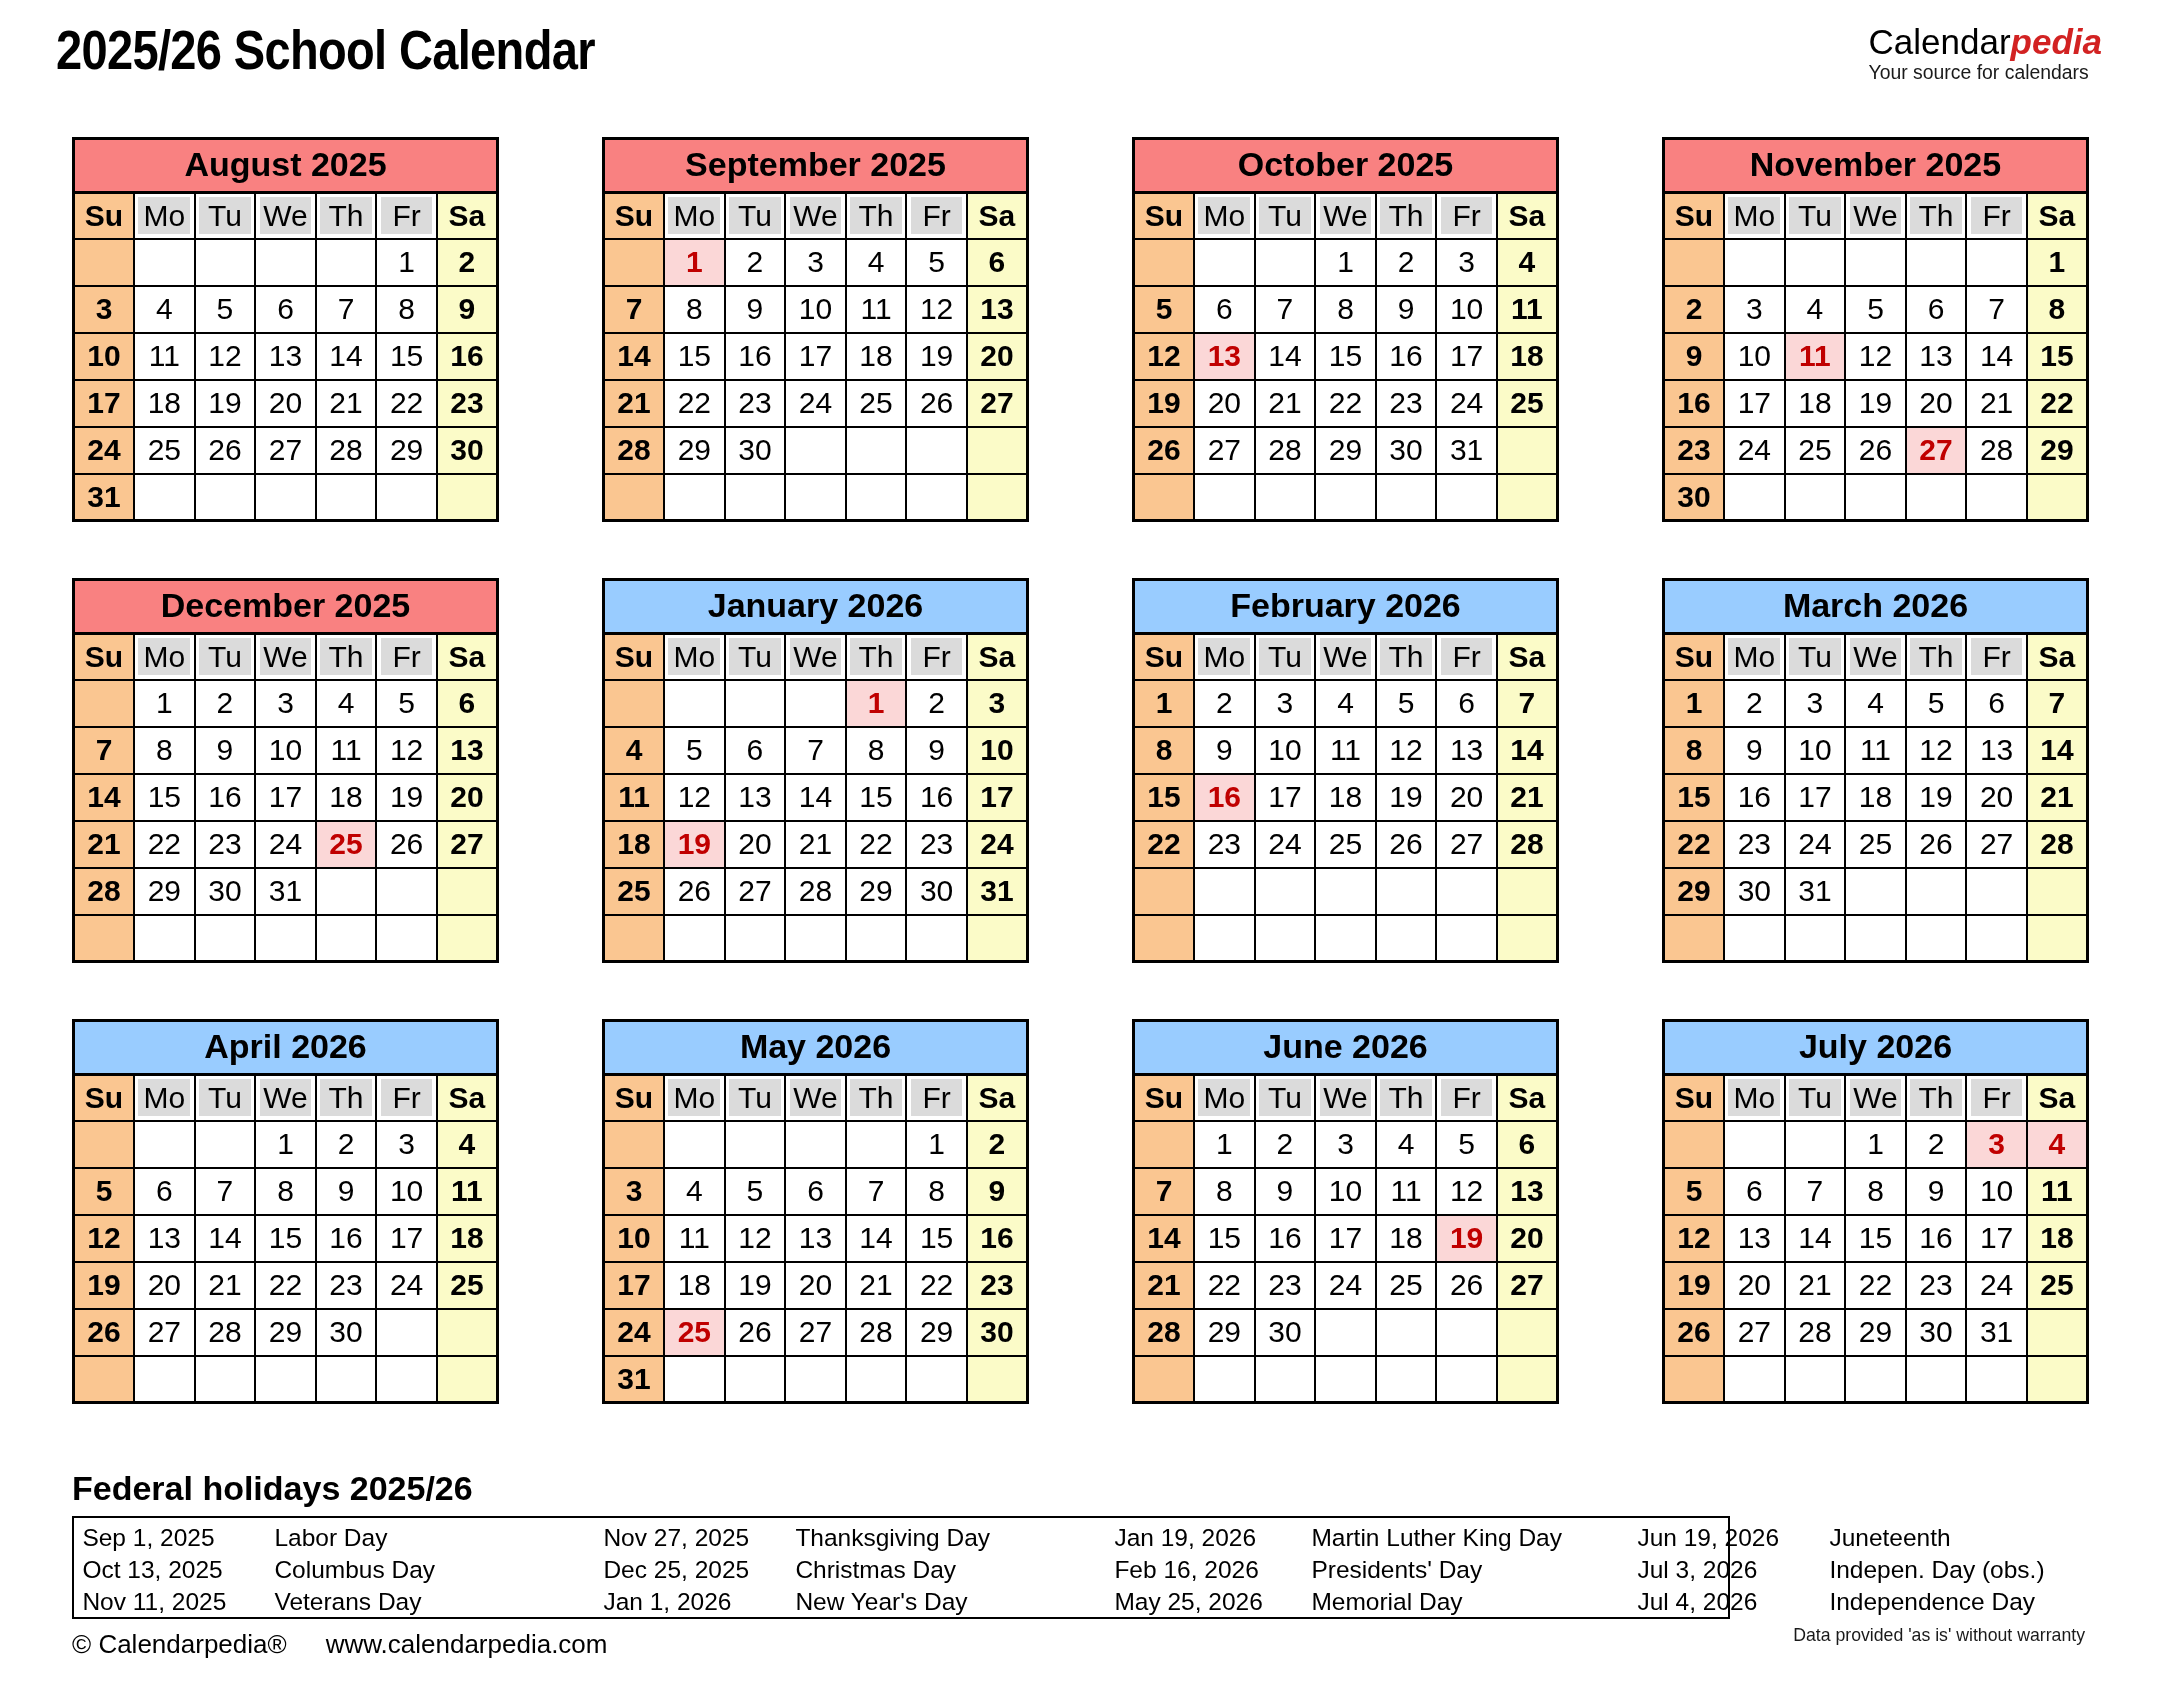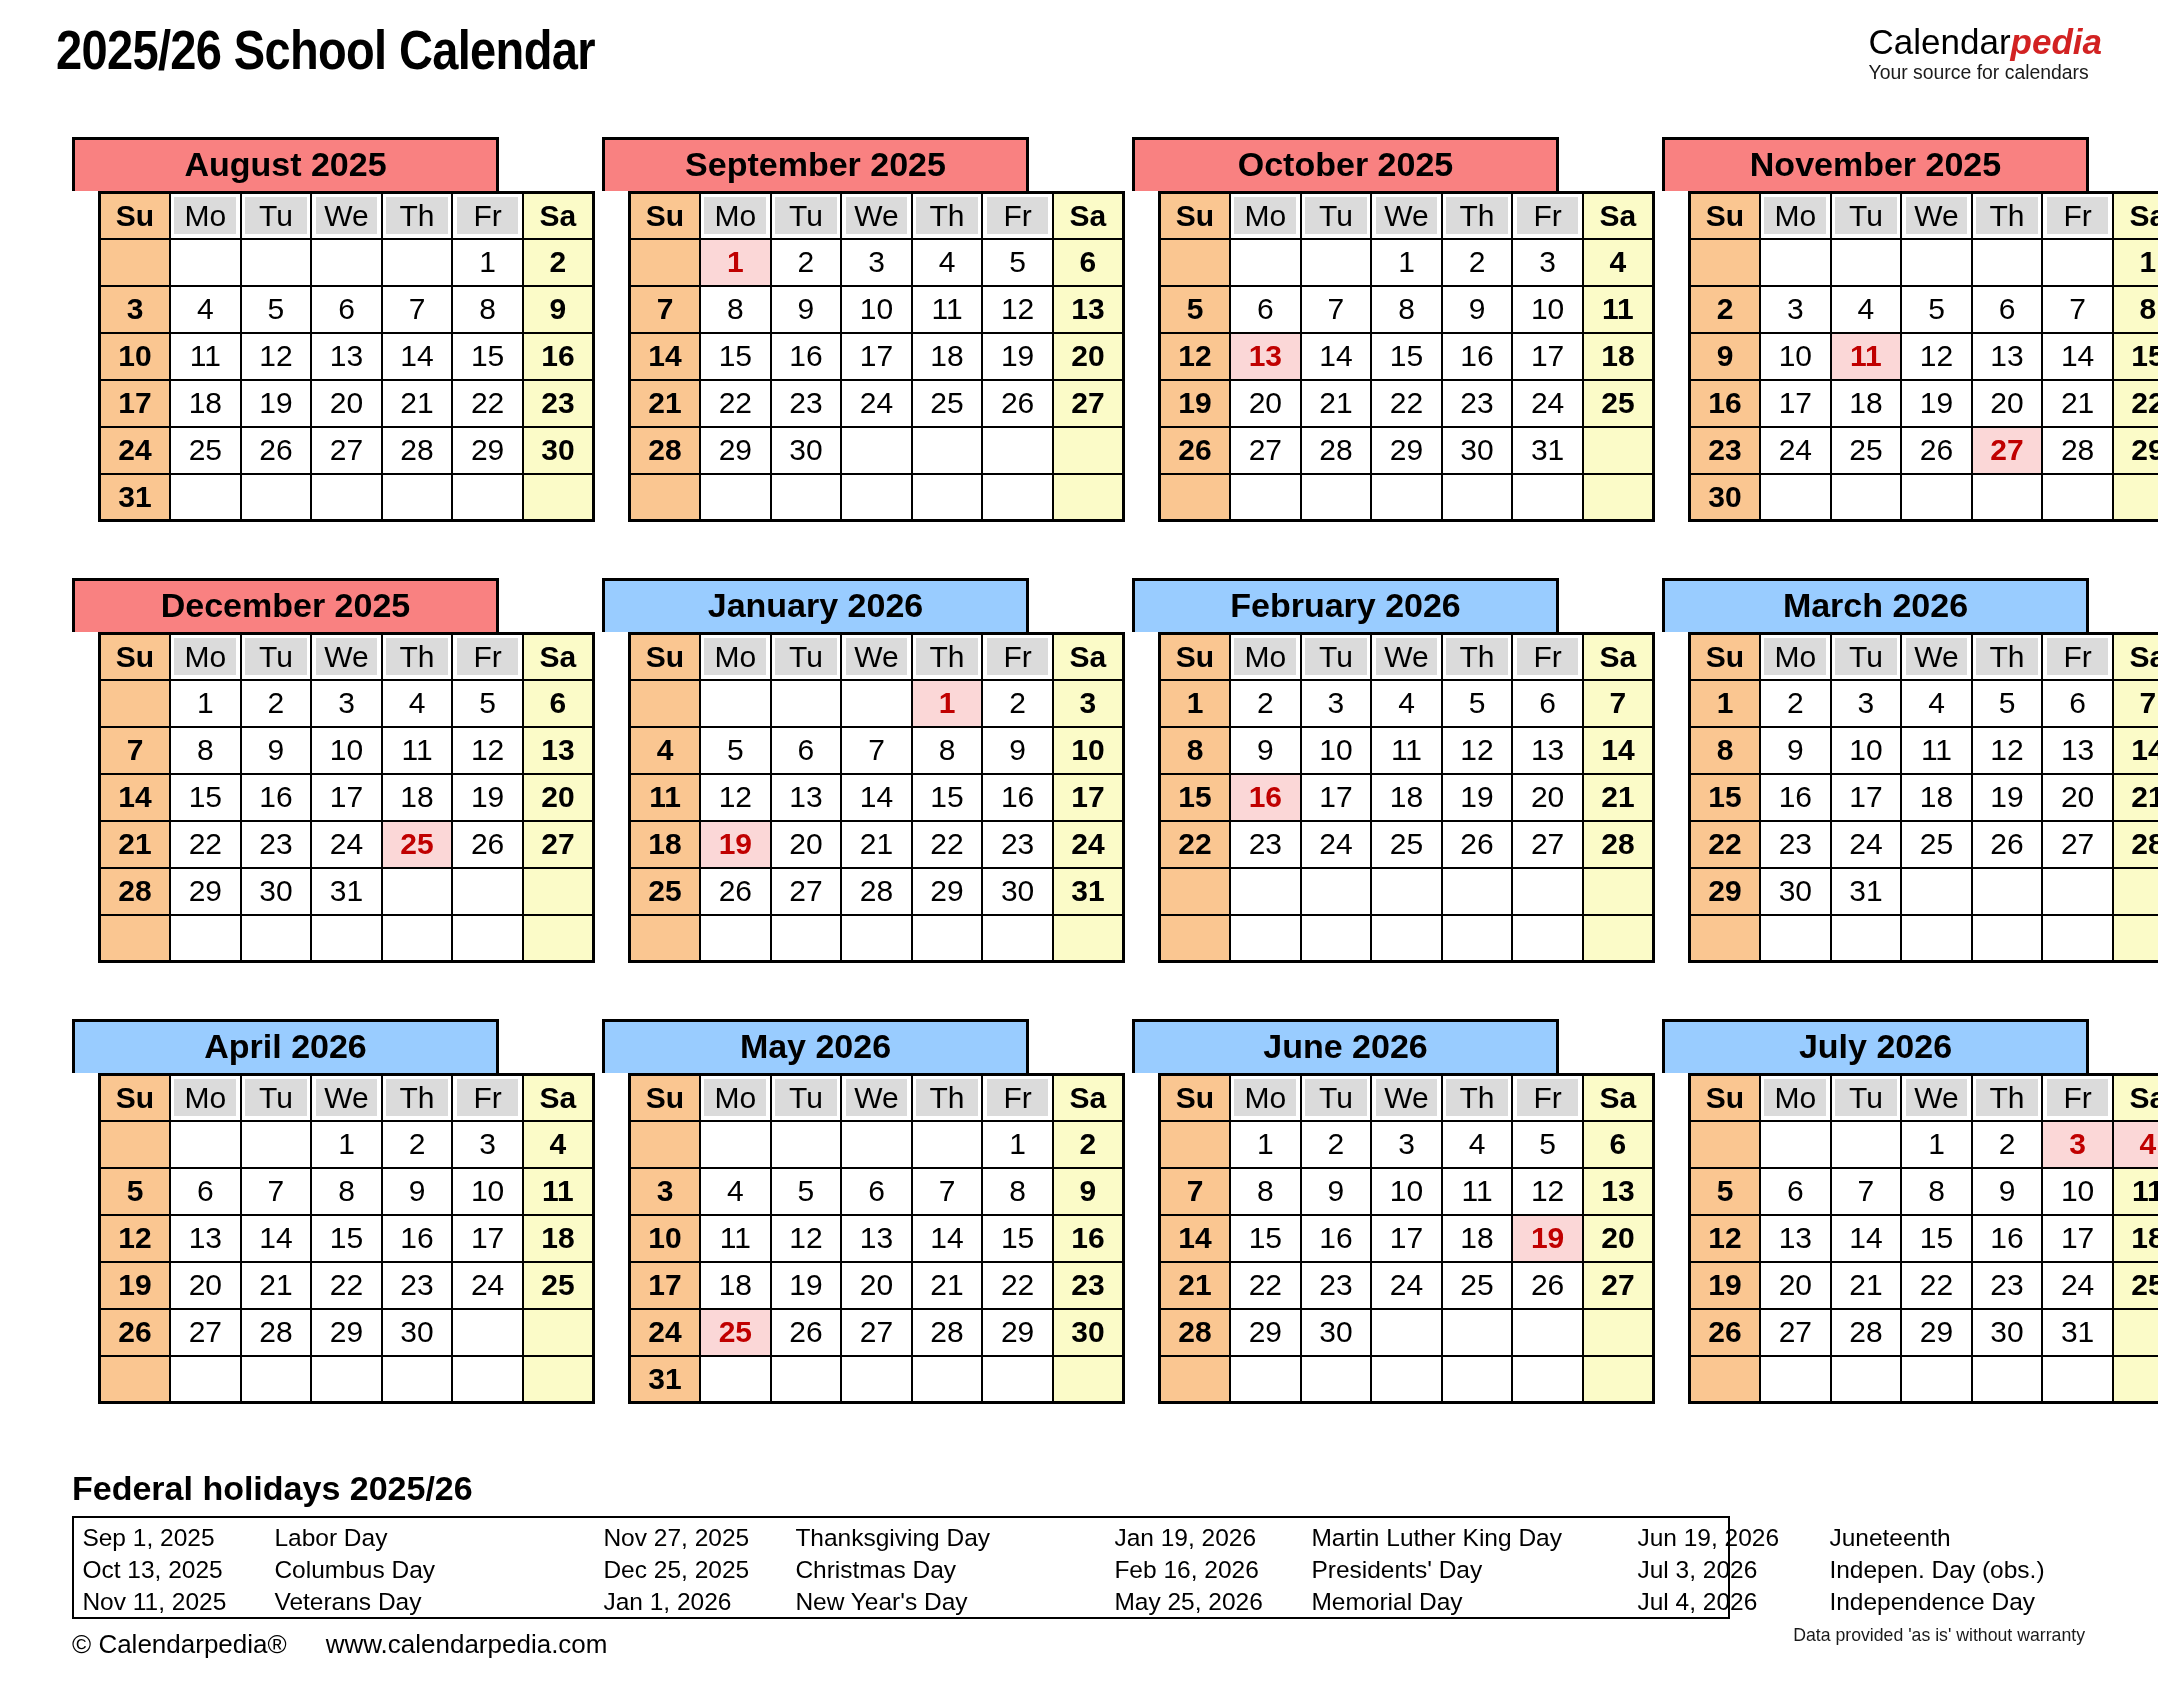--- a/index.html
+++ b/index.html
@@ -28,23 +28,22 @@
     position:absolute; left:72px; top:137px; width:2015px;
     display:grid; grid-template-columns:repeat(4,427px);
     column-gap:103px; row-gap:56px;
   }
   .month{width:427px;}
   .mtitle{
     height:54px; border:3.4px solid #000; border-bottom:none;
     font-size:34px; font-weight:bold; text-align:center; line-height:49px;
   }
   table.cal{
-    width:497px; border-collapse:collapse; table-layout:fixed;
+    width:427px; border-collapse:collapse; table-layout:fixed;
     border:3.4px solid #000;
-    margin-left:26px;
   }
   table.cal td{
     border:2.5px solid #000; text-align:center; vertical-align:middle;
     font-size:30px; overflow:hidden;
   }
   td.dh{height:46px;}
   td.dc{height:47px;}
   td.c-su{background:var(--sun); font-weight:bold;}
   td.c-sa{background:var(--sat); font-weight:bold;}
   td.c-mid{background:var(--gray); background-clip:content-box; padding:3.4px;}

